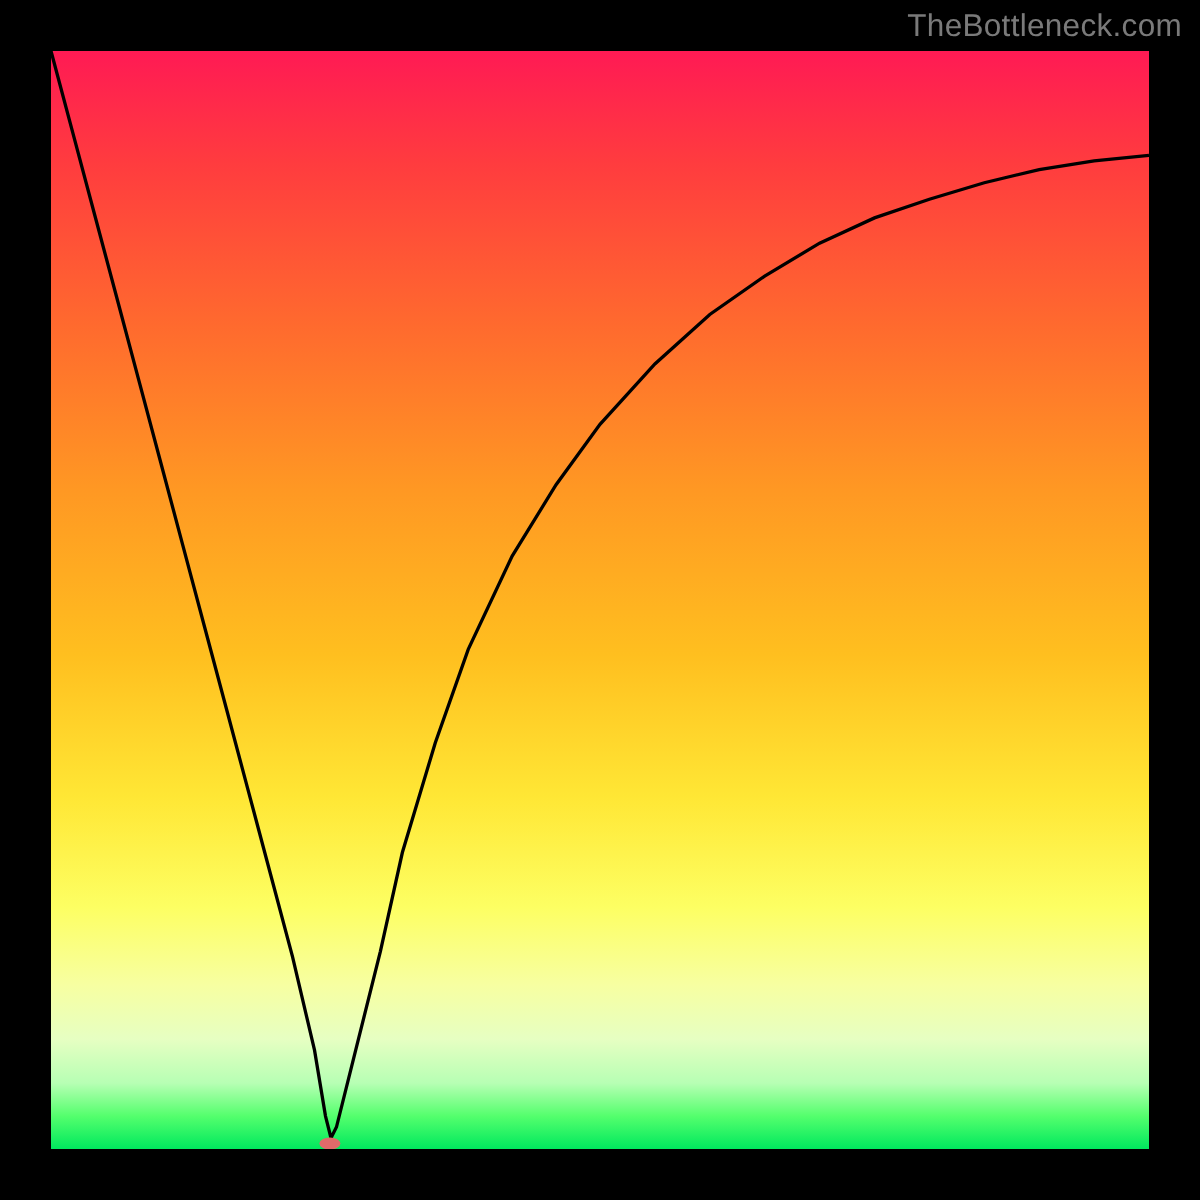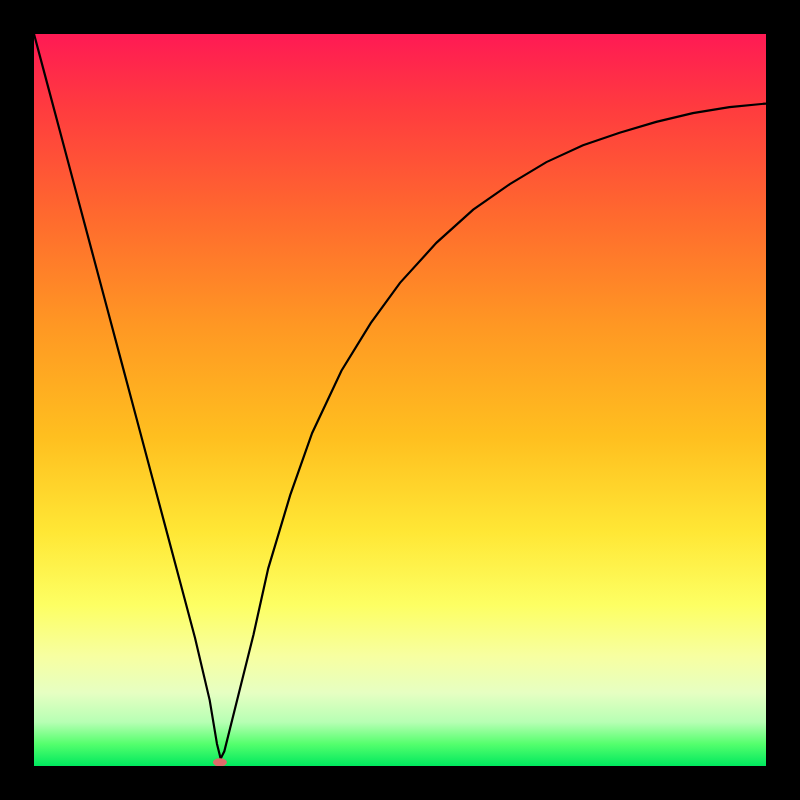--- a/index.html
+++ b/index.html
@@ -65,13 +65,14 @@
 <body>
 
 <div class="frame">
   <div class="plot-area">
     <div class="gradient"></div>
     <svg class="curve" viewBox="0 0 732 732" preserveAspectRatio="none">
       <path id="curve-path" d="M0.00 0.00 L14.64 54.90 L29.28 109.80 L43.92 164.70 L58.56 219.60 L73.20 274.50 L87.84 329.40 L102.48 384.30 L117.12 439.20 L131.76 494.10 L146.40 549.00 L161.04 603.90 L175.68 666.12 L183.00 710.04 L186.66 724.68 L190.32 717.36 L204.96 658.80 L219.60 600.24 L234.24 534.36 L256.20 461.16 L278.16 398.94 L307.44 336.72 L336.72 289.14 L366.00 248.88 L402.60 208.62 L439.20 175.68 L475.80 150.06 L512.40 128.10 L549.00 111.26 L585.60 98.82 L622.20 87.84 L658.80 79.06 L695.40 73.20 L732.00 69.54" fill="none" stroke="#000" stroke-width="2.2"></path>
       <ellipse id="min-marker" cx="185.93" cy="728.34" rx="7" ry="4" fill="#e06a6a" stroke="none"></ellipse>
     </svg>
   </div>
+  <div class="watermark">TheBottleneck.com</div>
 </div>
 
 </body></html>

